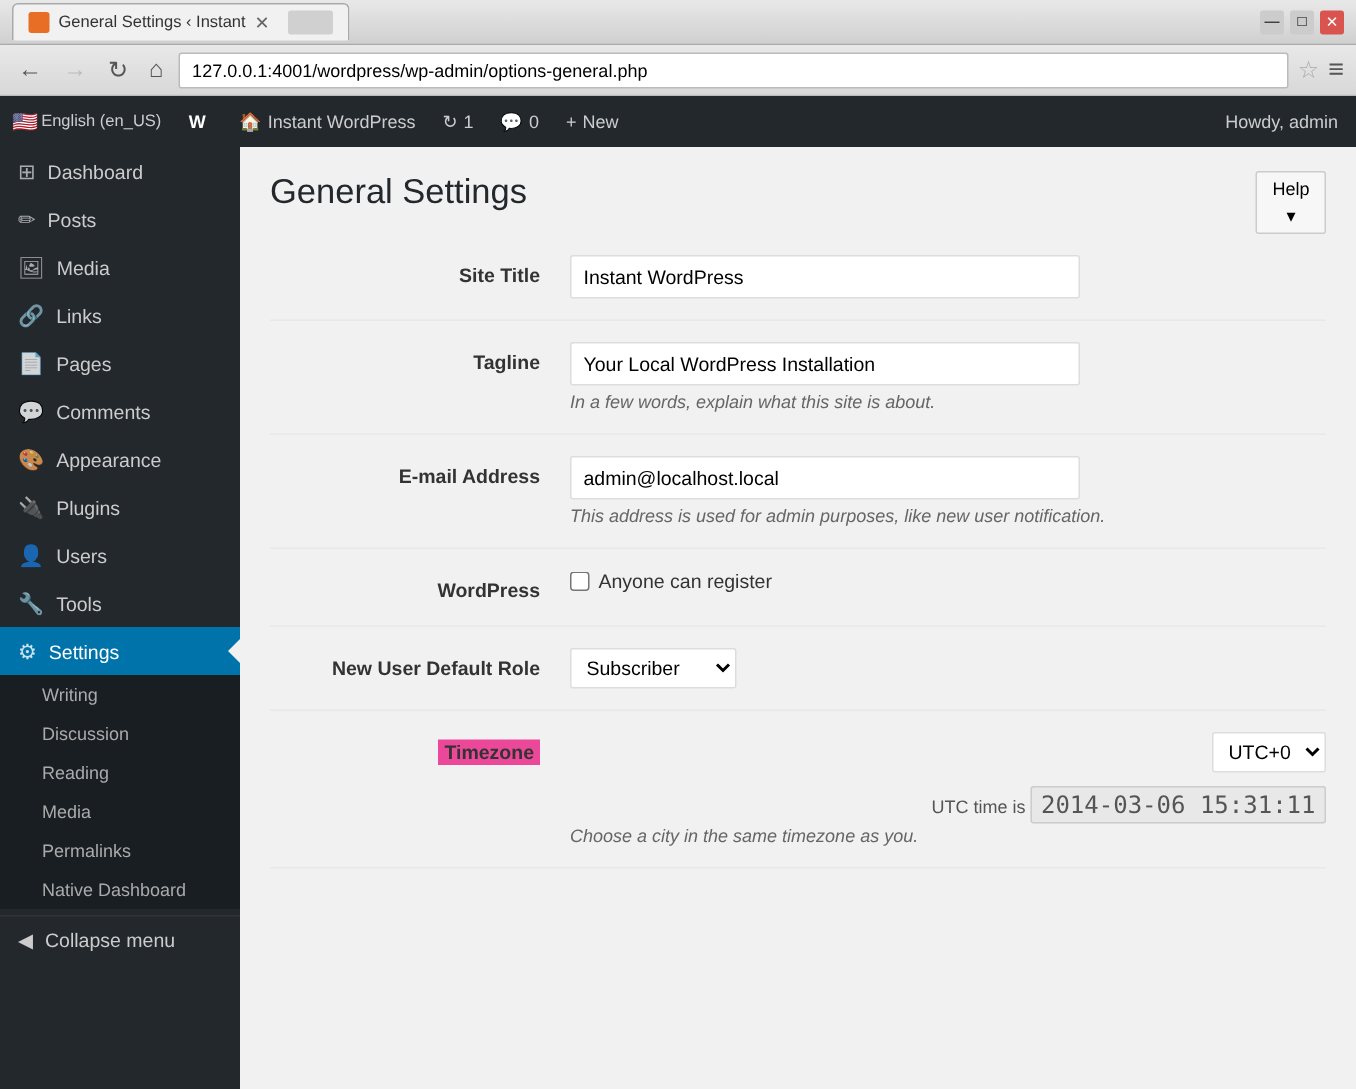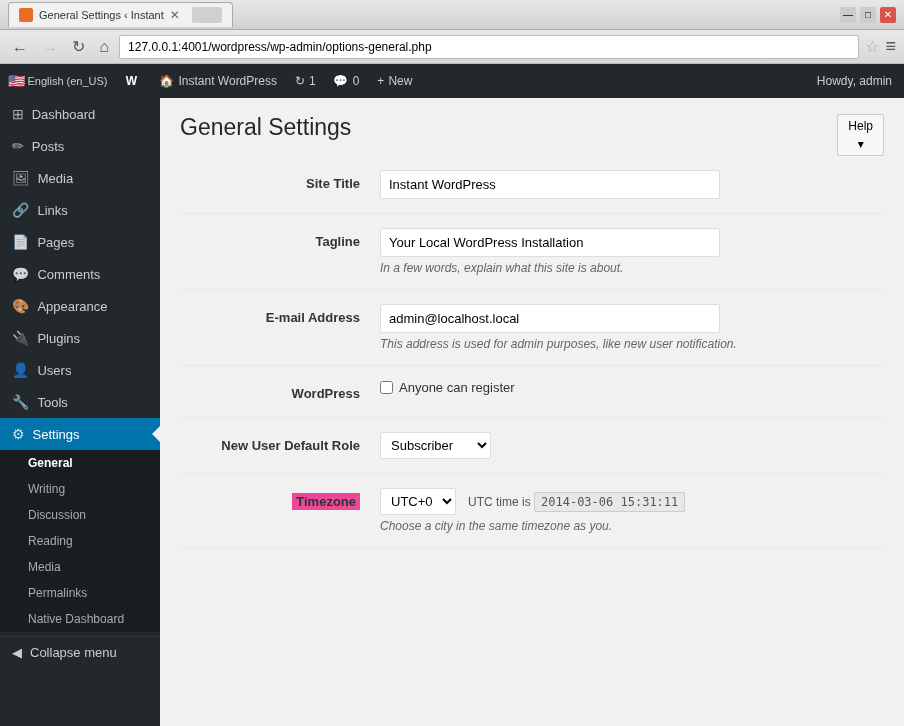--- a/index.html
+++ b/index.html
@@ -200,24 +200,24 @@
     .field-hint a { color: #0073aa; }
     .checkbox-label { display: flex; align-items: center; gap: 6px; font-size: 13px; }
     .form-select {
       padding: 4px 6px;
       border: 1px solid #ddd;
       border-radius: 2px;
       font-size: 13px;
       background: white;
       cursor: pointer;
     }
-    .timezone-row { display: flex; align-items: center; gap: 12px; flex-wrap: wrap; }
+    .timezone-row { display: flex; align-items: flex-end; gap: 12px; flex-wrap: wrap; flex-direction: column; }
     .timezone-label { background: #ec4899; padding: 1px 4px; font-weight: 600; font-size: 13px; }
     .utc-info { font-size: 12px; color: #555; }
-    .utc-time { background: #e8e8e8; border: 1px solid #ccc; padding: 2px 6px; font-size: 12px; font-family: monospace; border-radius: 2px; }
+    .utc-time { background: #e8e8e8; border: 1px solid #ccc; padding: 2px 6px; font-size: 16px; font-family: monospace; border-radius: 2px; }
 
     
     .sidebar-arrow { 
       width: 0; height: 0;
       border-top: 8px solid transparent;
       border-bottom: 8px solid transparent;
       border-right: 8px solid #f1f1f1;
       position: absolute;
       right: 0;
     }
@@ -327,21 +327,20 @@
     <div class="sidebar-item">
       <span class="icon">🔧</span>
       <span>Tools</span>
     </div>
     <div class="sidebar-item active">
       <span class="icon">⚙</span>
       <span>Settings</span>
       <div class="sidebar-arrow"></div>
     </div>
     <div class="sidebar-submenu">
-      <div class="sidebar-subitem active">General</div>
       <div class="sidebar-subitem">Writing</div>
       <div class="sidebar-subitem">Discussion</div>
       <div class="sidebar-subitem">Reading</div>
       <div class="sidebar-subitem">Media</div>
       <div class="sidebar-subitem">Permalinks</div>
       <div class="sidebar-subitem">Native Dashboard</div>
     </div>
     <div class="collapse-menu">
       <span>◀</span>
       <span>Collapse menu</span>

